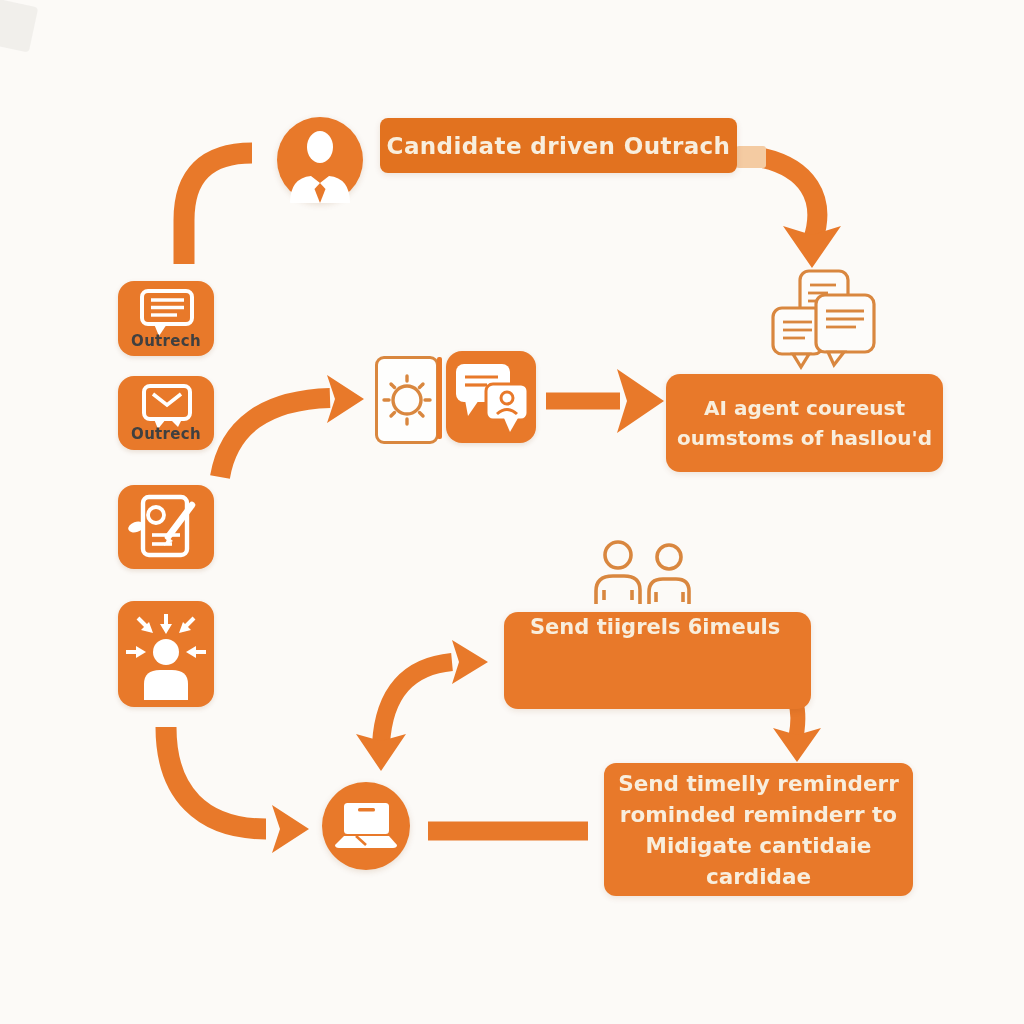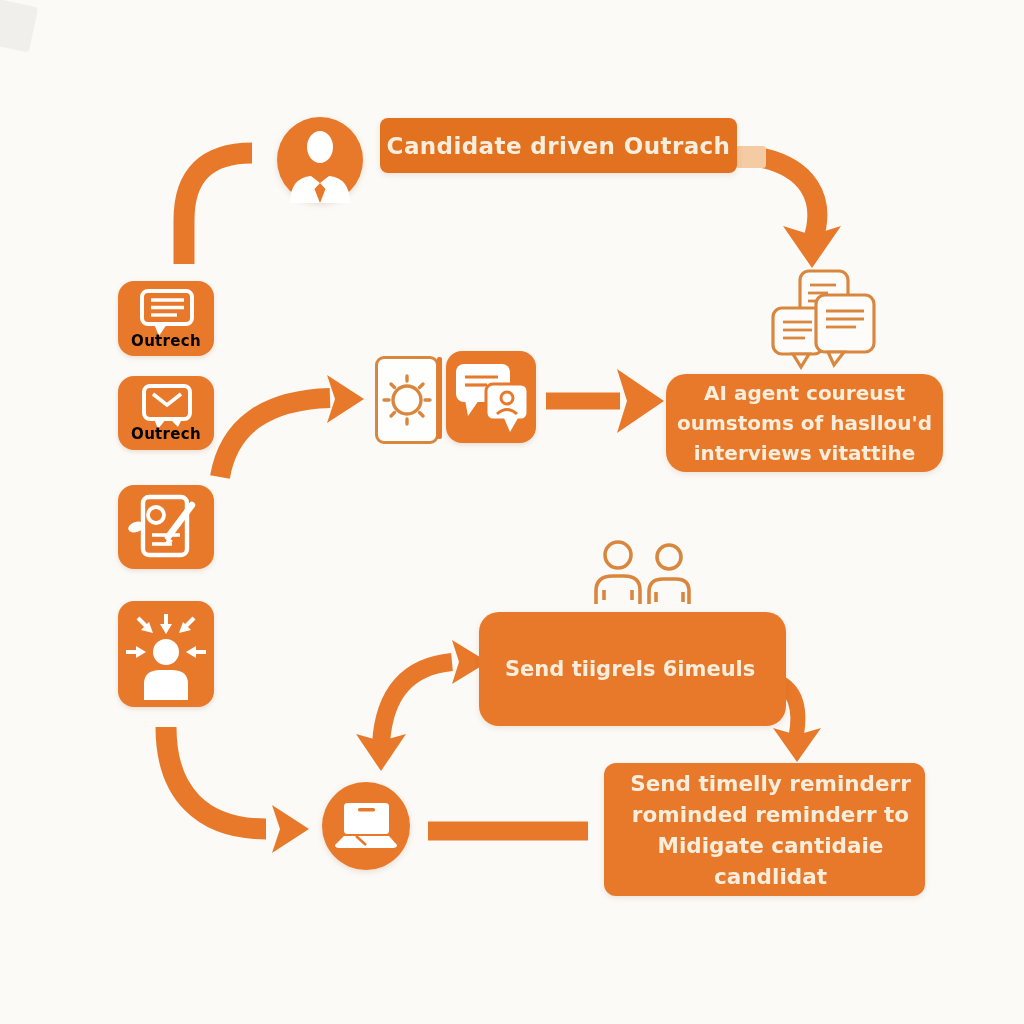--- a/index.html
+++ b/index.html
@@ -4,31 +4,31 @@
 <style>
   html,body{margin:0;padding:0;}
   #canvas{
     position:relative;width:1024px;height:1024px;overflow:hidden;
     background:#FCFAF7;
     font-family:"DejaVu Sans","Liberation Sans",sans-serif;
   }
   .abs{position:absolute;}
   .node{
     background:#E8792A;color:#F8EEDD;font-weight:bold;
-    border-radius:20px;box-shadow:0 2px 6px rgba(120,60,10,.12);
+    border-radius:14px;box-shadow:0 2px 6px rgba(120,60,10,.12);
   }
   .banner{
     background:#E2721F;border-radius:8px;display:flex;align-items:center;justify-content:center;
     font-size:23px;letter-spacing:.4px;
   }
   .tile{
     background:#E8792A;border-radius:16px;display:flex;flex-direction:column;
     align-items:center;justify-content:center;box-shadow:0 2px 5px rgba(120,60,10,.14);
   }
-  .tile .lbl{font-size:15px;font-weight:bold;color:#000000;margin-top:-4px;letter-spacing:.3px;}
+  .tile .lbl{font-size:15px;font-weight:bold;color:#404040;margin-top:-4px;letter-spacing:.3px;}
   .circle{background:#E8792A;border-radius:50%;display:flex;align-items:center;justify-content:center;
     box-shadow:0 2px 6px rgba(120,60,10,.15);}
   .textbox{display:flex;flex-direction:column;justify-content:center;text-align:center;}
   .textbox .ln{display:block;}
   .ai-box{font-size:20px;line-height:30px;}
   .fu-box{font-size:21px;line-height:30px;text-align:left;padding-left:26px;}
   .rm-box{font-size:21.5px;line-height:31px;}
   .sunbox{background:#FEFEFD;border:3.5px solid #D9873F;border-radius:9px;}
   .sep{background:#E8792A;border-radius:2px;}
   .nub{background:#F4CBA2;border-radius:3px;}
@@ -156,21 +156,20 @@
       <rect x="38" y="28" width="42" height="36" rx="7" fill="#FFFFFF" stroke="#E8792A" stroke-width="3"></rect>
       <polygon points="56,62 70,62 62,76" fill="#FFFFFF"></polygon>
       <circle cx="59" cy="42" r="6" fill="none" stroke="#E8792A" stroke-width="3"></circle>
       <path d="M 49 58 Q 59 49 69 58" fill="none" stroke="#E8792A" stroke-width="3"></path>
     </svg>
   </div>
 
   <div class="abs node textbox ai-box" style="left:666px;top:374px;width:277px;height:98px;">
     <span class="ln">AI agent coureust</span>
     <span class="ln">oumstoms of hasllou'd</span>
-    <span class="ln">interviews vitattihe</span>
   </div>
 
   <svg class="abs" style="left:770px;top:268px;" width="112" height="102" viewBox="0 0 112 102">
     <g stroke="#D9873F" stroke-width="3.2" fill="#FDFCFA">
       <rect x="30" y="3" width="48" height="58" rx="9"></rect>
       <rect x="3" y="40" width="50" height="46" rx="9"></rect>
       <polygon points="23,86 39,86 31,99"></polygon>
       <rect x="46" y="27" width="58" height="57" rx="9"></rect>
       <polygon points="58,84 74,84 64,97"></polygon>
     </g>
@@ -193,32 +192,32 @@
       <path d="M 4 64 V 51 Q 4 36 21 36 H 32 Q 48 36 48 50 V 64"></path>
       <line x1="12" y1="50" x2="12" y2="60"></line>
       <line x1="40" y1="50" x2="40" y2="60"></line>
       <circle cx="77" cy="17" r="12"></circle>
       <path d="M 57 64 V 52 Q 57 39 71 39 H 84 Q 97 39 97 51 V 64"></path>
       <line x1="64" y1="52" x2="64" y2="62"></line>
       <line x1="91" y1="52" x2="91" y2="62"></line>
     </g>
   </svg>
 
-  <div class="abs node textbox fu-box" style="left:479px;top:612px;width:281px;height:114px;">
+  <div class="abs node textbox fu-box" style="left:504px;top:612px;width:281px;height:97px;justify-content:space-between;">
     <span class="ln">Send tiigrels 6imeuls</span>
   </div>
 
   <div class="abs circle" style="left:322px;top:782px;width:88px;height:88px;">
     <svg width="88" height="88" viewBox="0 0 88 88">
       <rect x="22" y="21" width="45" height="31" rx="3.5" fill="#FFFFFF"></rect>
       <rect x="36" y="26" width="17" height="3.4" rx="1.5" fill="#E8792A"></rect>
       <path d="M 13 63 L 22 54 H 67 L 75 63 Q 75 66 71 66 H 17 Q 13 66 13 63 Z" fill="#FFFFFF"></path>
       <line x1="34" y1="54" x2="44" y2="63" stroke="#E8792A" stroke-width="2.6"></line>
     </svg>
   </div>
 
-  <div class="abs node textbox rm-box" style="left:604px;top:763px;width:309px;height:133px;border-radius:12px;padding-left:12px;">
+  <div class="abs node textbox rm-box" style="left:604px;top:763px;width:309px;height:133px;border-radius:12px;">
     <span class="ln">Send timelly reminderr</span>
     <span class="ln">rominded reminderr to</span>
-    <span class="ln">Midigate cantidaie candlidat</span>
+    <span class="ln">Midigate cantidaie cardidae</span>
   </div>
 
 </div>
 
 </body></html>

